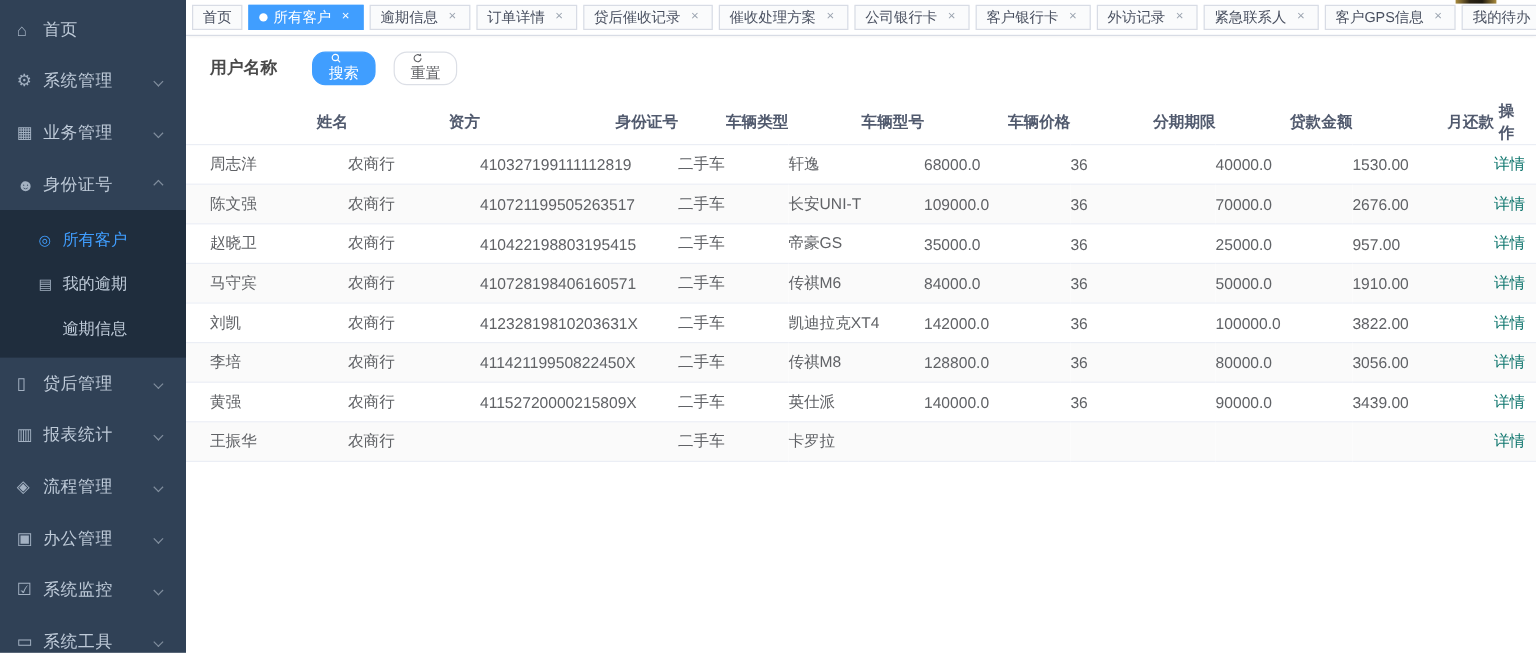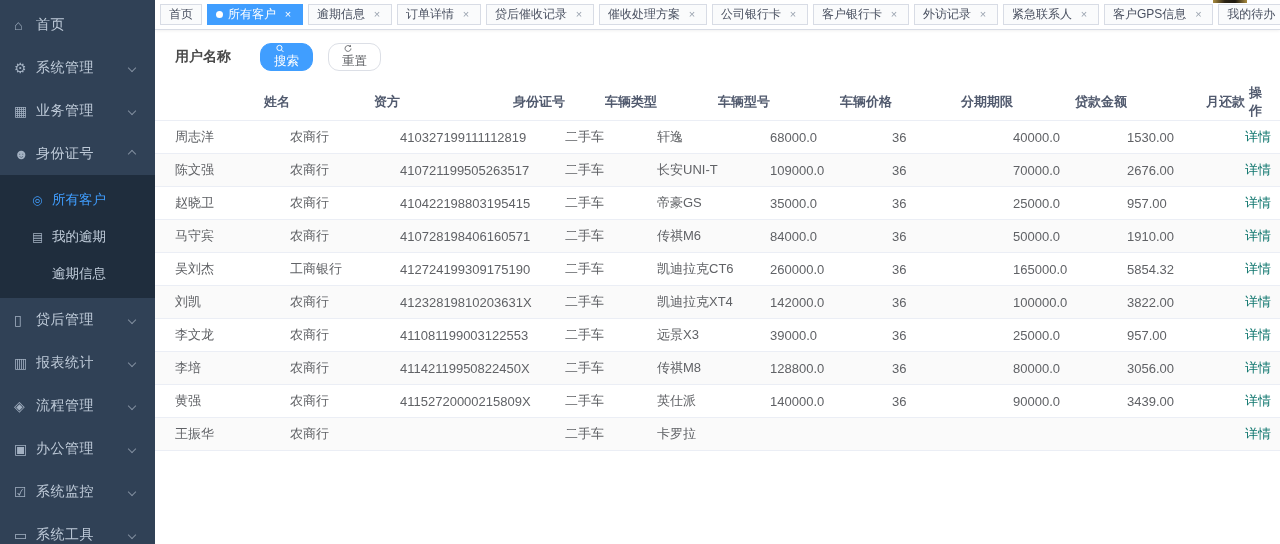--- a/index.html
+++ b/index.html
@@ -290,56 +290,32 @@
           <td>410728198406160571</td>
           <td>二手车</td>
           <td>传祺M6</td>
           <td>84000.0</td>
           <td>36</td>
           <td>50000.0</td>
           <td>1910.00</td>
           <td><a class="detail-link">详情</a></td>
         </tr>
         <tr>
-          <td>吴刘杰</td>
-          <td>工商银行</td>
-          <td>412724199309175190</td>
-          <td>二手车</td>
-          <td>凯迪拉克CT6</td>
-          <td>260000.0</td>
-          <td>36</td>
-          <td>165000.0</td>
-          <td>5854.32</td>
-          <td><a class="detail-link">详情</a></td>
-        </tr>
-        <tr>
           <td>刘凯</td>
           <td>农商行</td>
           <td>41232819810203631X</td>
           <td>二手车</td>
           <td>凯迪拉克XT4</td>
           <td>142000.0</td>
           <td>36</td>
           <td>100000.0</td>
           <td>3822.00</td>
           <td><a class="detail-link">详情</a></td>
         </tr>
         <tr>
-          <td>李文龙</td>
-          <td>农商行</td>
-          <td>411081199003122553</td>
-          <td>二手车</td>
-          <td>远景X3</td>
-          <td>39000.0</td>
-          <td>36</td>
-          <td>25000.0</td>
-          <td>957.00</td>
-          <td><a class="detail-link">详情</a></td>
-        </tr>
-        <tr>
           <td>李培</td>
           <td>农商行</td>
           <td>41142119950822450X</td>
           <td>二手车</td>
           <td>传祺M8</td>
           <td>128800.0</td>
           <td>36</td>
           <td>80000.0</td>
           <td>3056.00</td>
           <td><a class="detail-link">详情</a></td>

